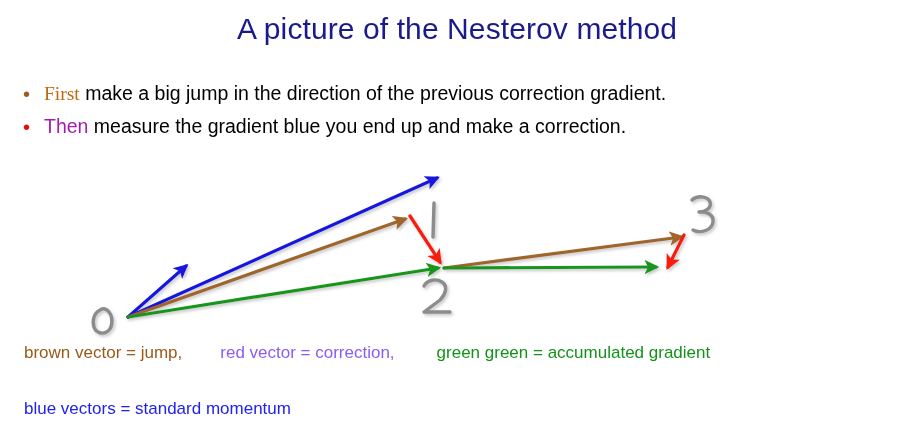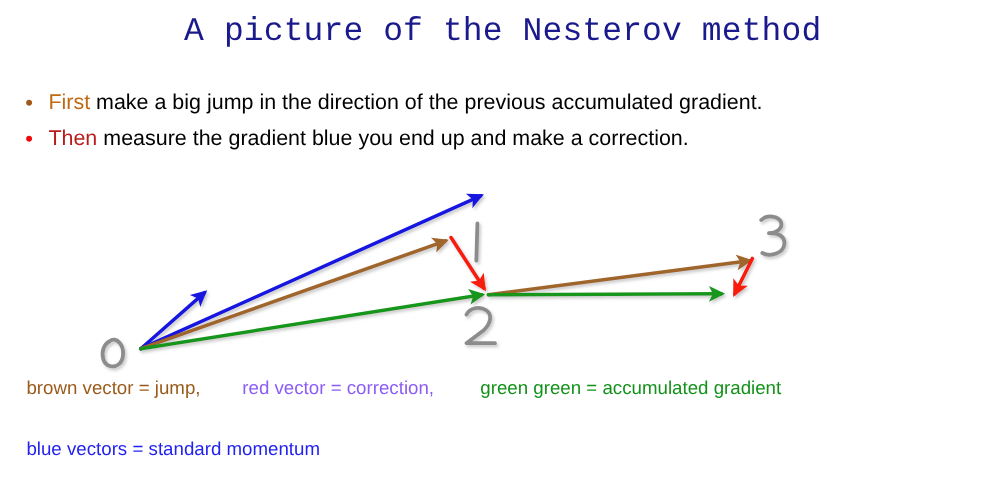--- a/index.html
+++ b/index.html
@@ -22,21 +22,20 @@
     position: absolute;
     top: 12px;
     left: 0;
     width: 914px;
     text-align: center;
     font-size: 30px;
     font-weight: 400;
     color: #1a1a8c;
     letter-spacing: 0.1px;
     white-space: nowrap;
-    font-family: Liberation Mono, monospace;
   }
 
   
   #bullet-list {
     position: absolute;
     top: 84px;
     left: 18px;
     width: 880px;
   }
   .bullet-row {
@@ -52,22 +51,22 @@
     flex: 0 0 26px;
     font-size: 20px;
     line-height: 1.05;
     text-align: left;
     padding-left: 5px;
     box-sizing: border-box;
   }
   .bullet-dot.brown { color: #a0591c; }
   .bullet-dot.red   { color: #f00808; }
   .bullet-text { display: inline-block; }
-  .kw-brown { color: #bf6a12; }
-  .kw-red   { color: #b91c1c; }
+  .kw-brown { color: #bf6a12; font-family: Liberation Serif, serif; }
+  .kw-red   { color: #a21caf; }
 
   
   #vector-diagram {
     position: absolute;
     top: 155px;
     left: 0;
     width: 914px;
     height: 185px;
   }
   #vector-diagram svg { display: block; }
@@ -97,21 +96,21 @@
 </style>
 </head>
 <body>
 
 <div id="slide-title">A picture of the Nesterov method</div>
 
 <div id="bullet-list">
 
   <div class="bullet-row">
     <span class="bullet-dot brown">•</span>
-    <span class="bullet-text"><span class="kw-brown">First</span><span> make a big jump in the direction of the previous accumulated gradient.</span></span>
+    <span class="bullet-text"><span class="kw-brown">First</span><span> make a big jump in the direction of the previous correction gradient.</span></span>
   </div>
 
   <div class="bullet-row">
     <span class="bullet-dot red">•</span>
     <span class="bullet-text"><span class="kw-red">Then</span><span> measure the gradient blue you end up and make a correction.</span></span>
   </div>
 
 </div>
 
 <div id="vector-diagram">

